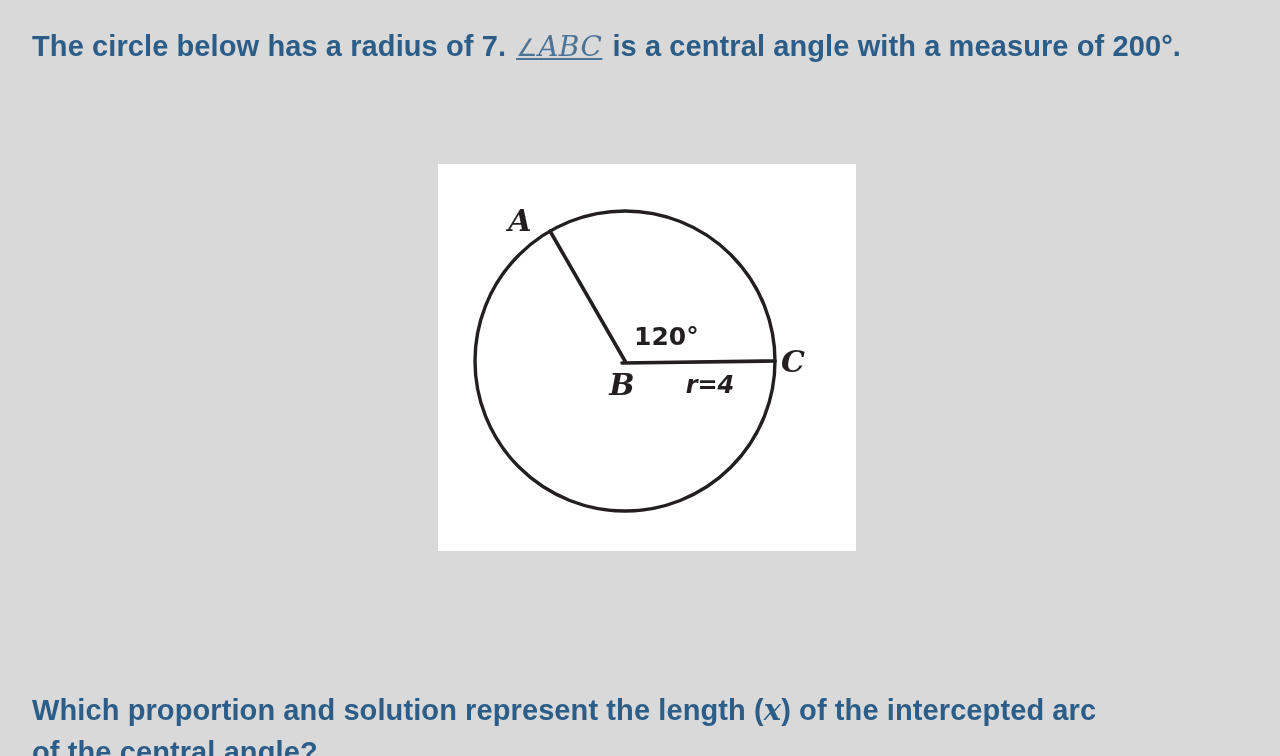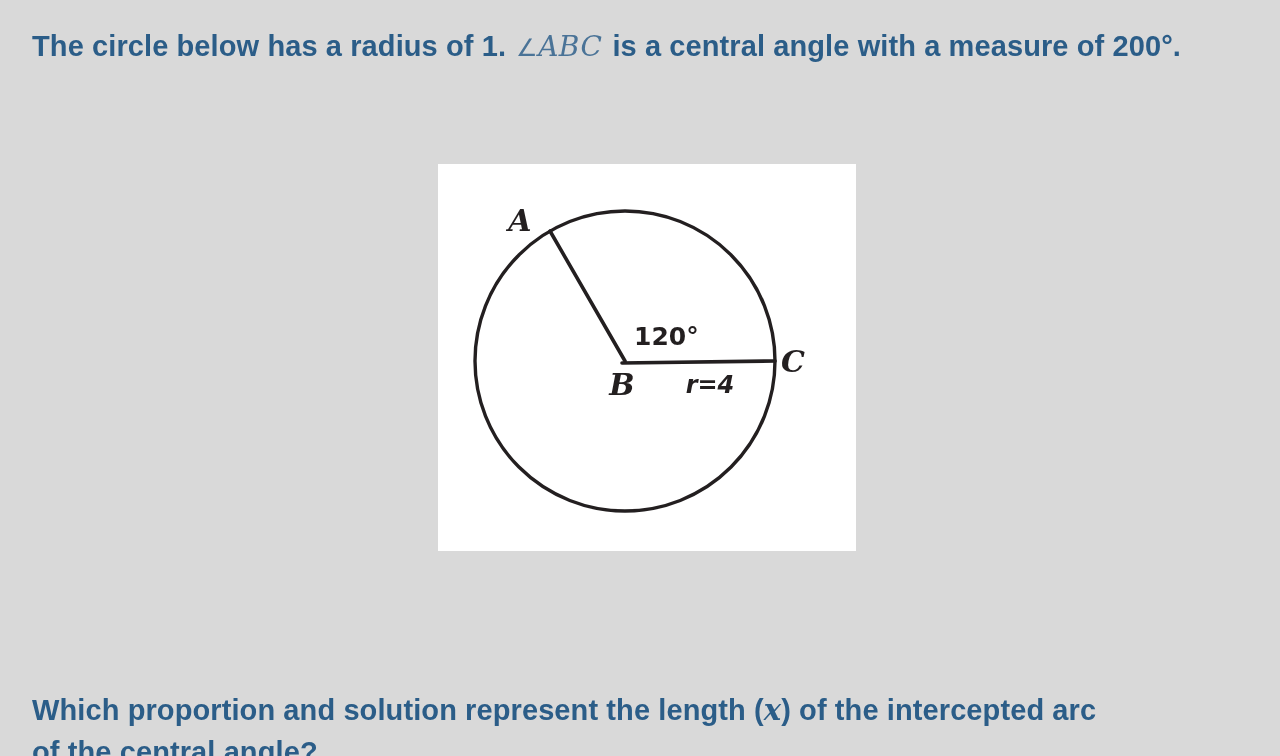--- a/index.html
+++ b/index.html
@@ -32,20 +32,21 @@
     letter-spacing: 0.1px;
   }
   .math-angle {
     font-family: "DejaVu Serif", serif;
     font-style: italic;
     font-weight: normal;
     font-size: 28px;
     color: #4a7397;
     padding: 0 10px;
     letter-spacing: 0.5px;
+    text-decoration: underline;
   }
   .math-angle .anglesym {
     font-family: "DejaVu Sans", sans-serif;
     font-style: normal;
     font-size: 24px;
   }
 
   
   .figure-panel {
     position: absolute;
@@ -97,21 +98,21 @@
     font-style: italic;
     font-weight: bold;
   }
 </style>
 </head>
 <body>
 
 <div class="page">
 
   <div class="prompt">
-    <span>The circle below has a radius of 1.</span><span class="math-angle"><span class="anglesym">∠</span><span>ABC</span></span><span>is a central angle with a measure of 200°.</span>
+    <span>The circle below has a radius of 7.</span><span class="math-angle"><span class="anglesym">∠</span><span>ABC</span></span><span>is a central angle with a measure of 200°.</span>
   </div>
 
   <div class="figure-panel">
     <svg width="418" height="387" viewBox="0 0 418 387">
 
       <circle cx="187" cy="197" r="150" fill="none" stroke="#231f20" stroke-width="3.4"></circle>
 
       <line x1="187" y1="197" x2="112" y2="67" stroke="#231f20" stroke-width="3.6" stroke-linecap="round"></line>
 
       <line x1="184" y1="199" x2="337" y2="197" stroke="#231f20" stroke-width="3.6" stroke-linecap="round"></line>

